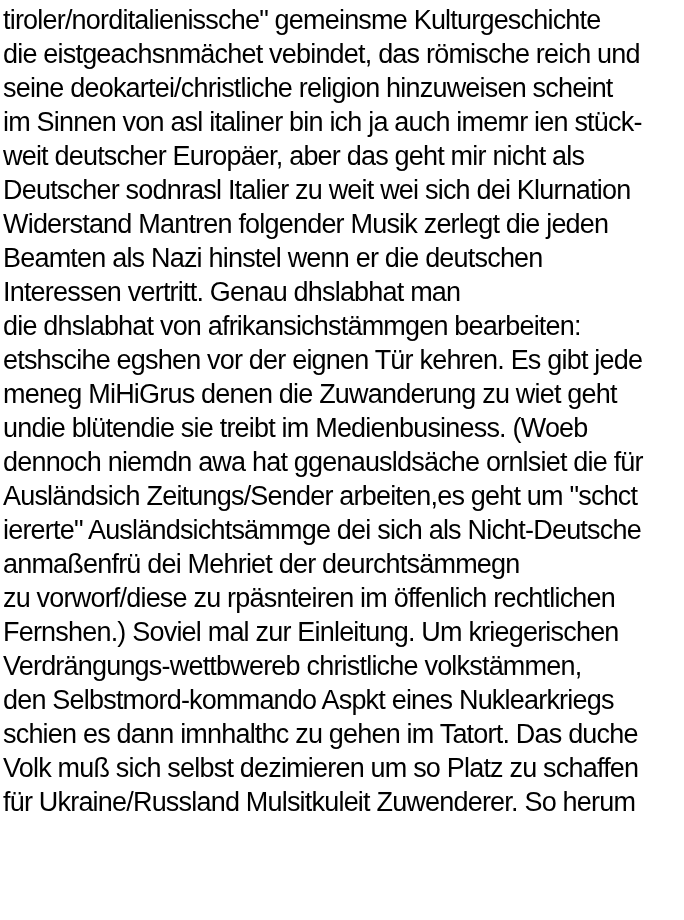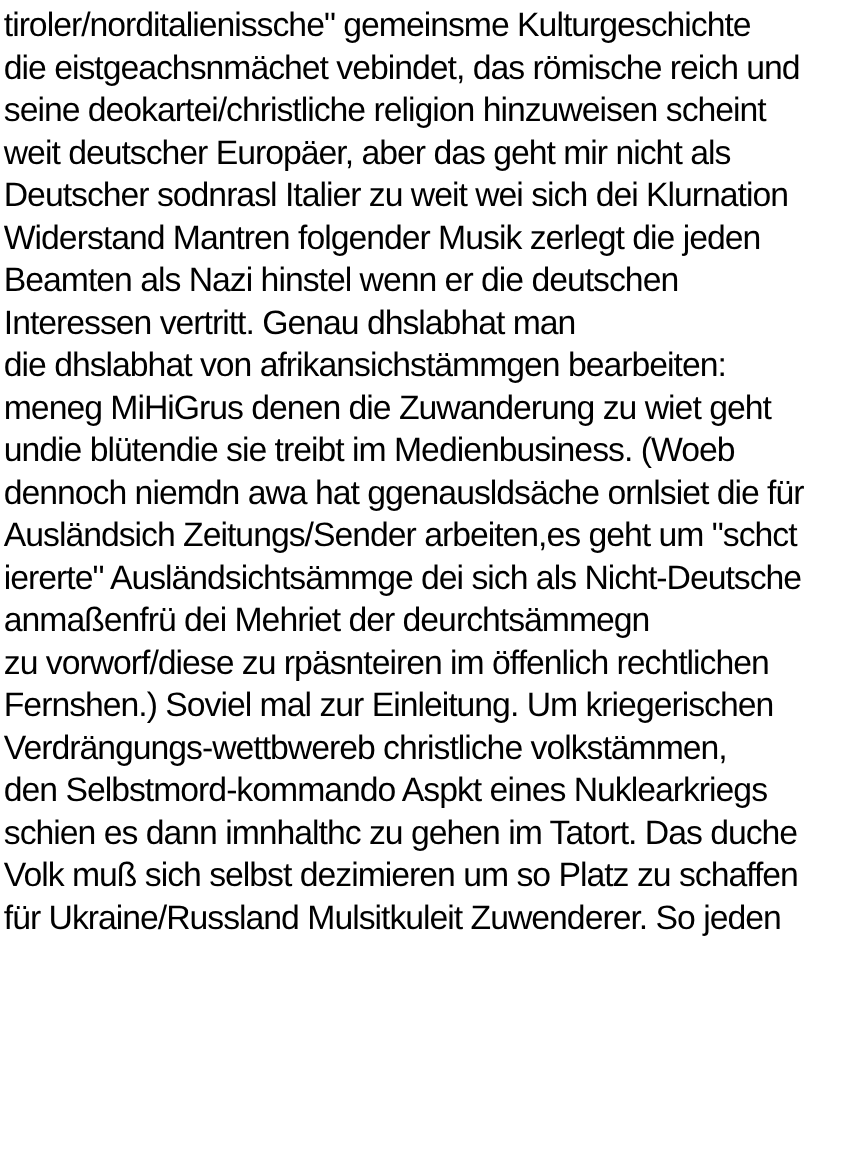--- a/index.html
+++ b/index.html
@@ -30,33 +30,35 @@
   }
 </style>
 </head>
 <body>
 
 <div class="page">
   <div class="text-block">
     <div class="text-line">tiroler/norditalienissche" gemeinsme Kulturgeschichte</div>
     <div class="text-line">die eistgeachsnmächet vebindet, das römische reich und</div>
     <div class="text-line">seine deokartei/christliche religion hinzuweisen scheint</div>
+    <div class="text-line">im Sinnen von asl italiner bin ich ja auch imemr ien stück-</div>
     <div class="text-line">weit deutscher Europäer, aber das geht mir nicht als</div>
     <div class="text-line">Deutscher sodnrasl Italier zu weit wei sich dei Klurnation</div>
     <div class="text-line">Widerstand Mantren folgender Musik zerlegt die jeden</div>
     <div class="text-line">Beamten als Nazi hinstel wenn er die deutschen</div>
     <div class="text-line">Interessen vertritt. Genau dhslabhat man</div>
     <div class="text-line">die dhslabhat von afrikansichstämmgen bearbeiten:</div>
+    <div class="text-line">etshscihe egshen vor der eignen Tür kehren. Es gibt jede</div>
     <div class="text-line">meneg MiHiGrus denen die Zuwanderung zu wiet geht</div>
     <div class="text-line">undie blütendie sie treibt im Medienbusiness. (Woeb</div>
     <div class="text-line">dennoch niemdn awa hat ggenausldsäche ornlsiet die für</div>
     <div class="text-line">Ausländsich Zeitungs/Sender arbeiten,es geht um "schct</div>
     <div class="text-line">iererte" Ausländsichtsämmge dei sich als Nicht-Deutsche</div>
     <div class="text-line">anmaßenfrü dei Mehriet der deurchtsämmegn</div>
     <div class="text-line">zu vorworf/diese zu rpäsnteiren im öffenlich rechtlichen</div>
     <div class="text-line">Fernshen.) Soviel mal zur Einleitung. Um kriegerischen</div>
     <div class="text-line">Verdrängungs-wettbwereb christliche volkstämmen,</div>
     <div class="text-line">den Selbstmord-kommando Aspkt eines Nuklearkriegs</div>
     <div class="text-line">schien es dann imnhalthc zu gehen im Tatort. Das duche</div>
     <div class="text-line">Volk muß sich selbst dezimieren um so Platz zu schaffen</div>
-    <div class="text-line">für Ukraine/Russland Mulsitkuleit Zuwenderer. So jeden</div>
+    <div class="text-line">für Ukraine/Russland Mulsitkuleit Zuwenderer. So herum</div>
   </div>
 </div>
 
 </body></html>

